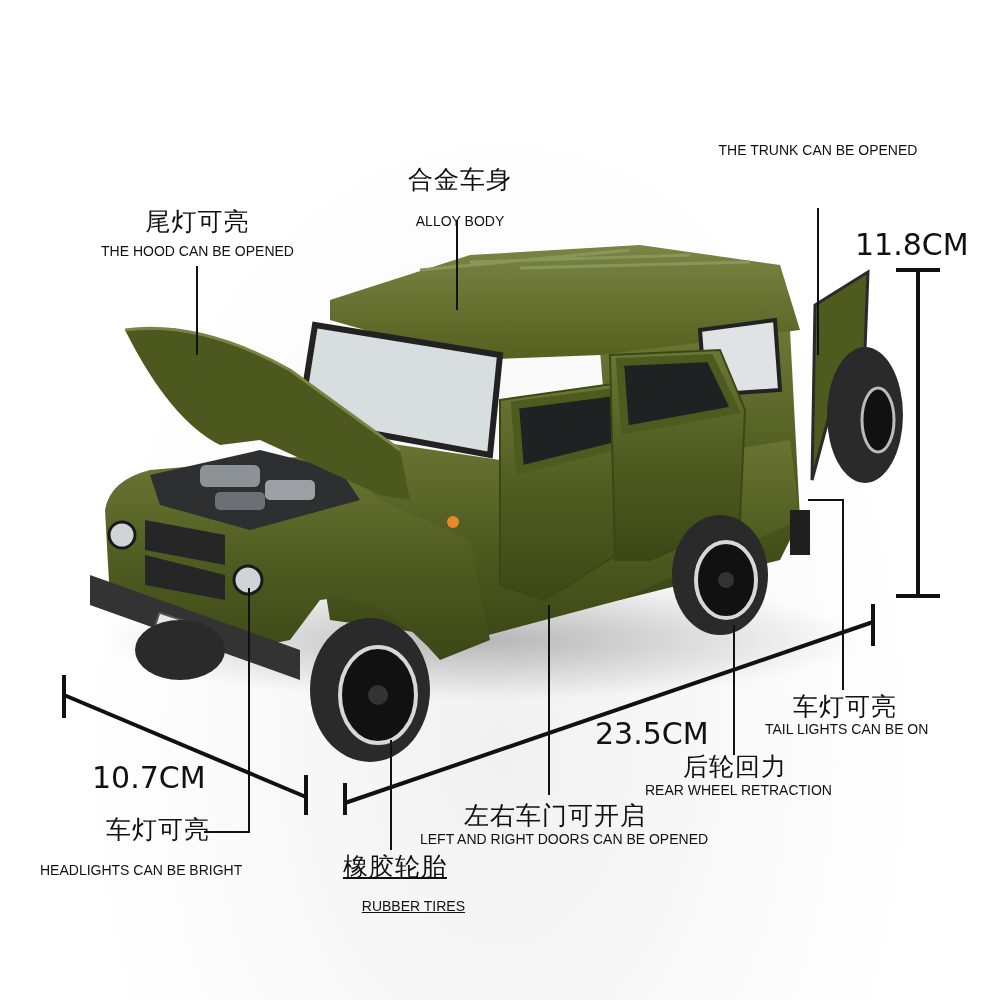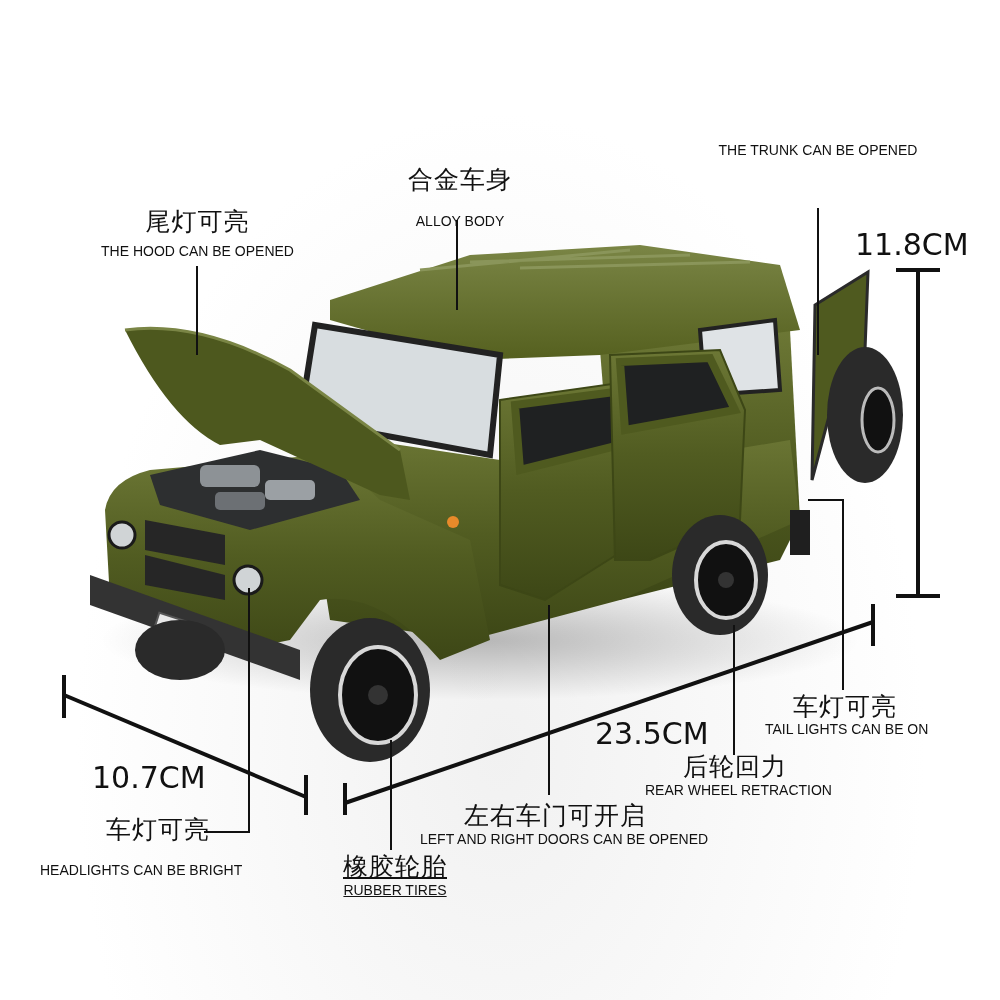--- a/index.html
+++ b/index.html
@@ -150,20 +150,20 @@
     <div class="en" style="margin-top:2px;">LEFT AND RIGHT DOORS CAN BE OPENED</div>
   </div>
 
   <div class="label" style="left:40px;top:816px;width:200px;">
     <div class="cn" style="text-align:right;padding-right:30px;">车灯可亮</div>
     <div class="en" style="margin-top:19px;">HEADLIGHTS CAN BE BRIGHT</div>
   </div>
 
   <div class="label" style="left:325px;top:853px;width:140px;text-decoration:underline;">
     <div class="cn">橡胶轮胎</div>
-    <div class="en" style="margin-top:2px;">RUBBER TIRES</div>
+    <div class="en" style="margin-top:18px;text-align:right;">RUBBER TIRES</div>
   </div>
 
   <div class="dim" style="left:855px;top:229px;">11.8CM</div>
   <div class="dim" style="left:595px;top:718px;">23.5CM</div>
   <div class="dim" style="left:92px;top:762px;">10.7CM</div>
 
 </div>
 
 </body></html>

